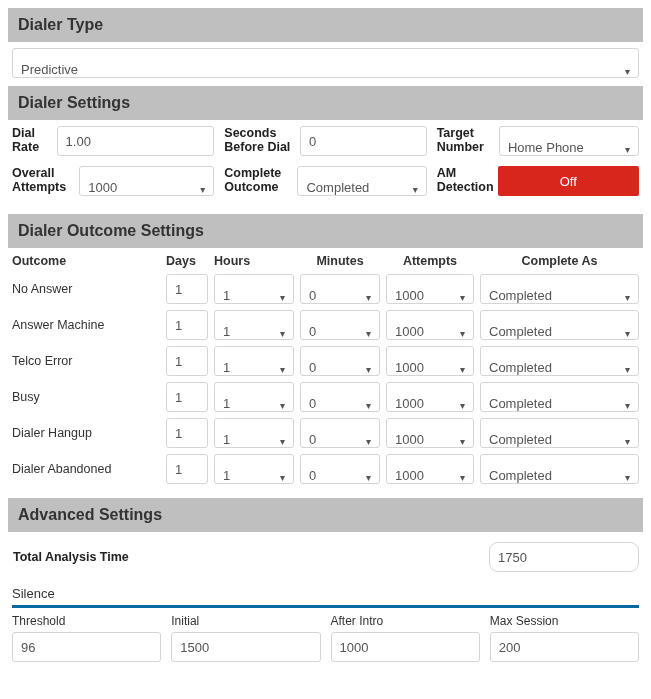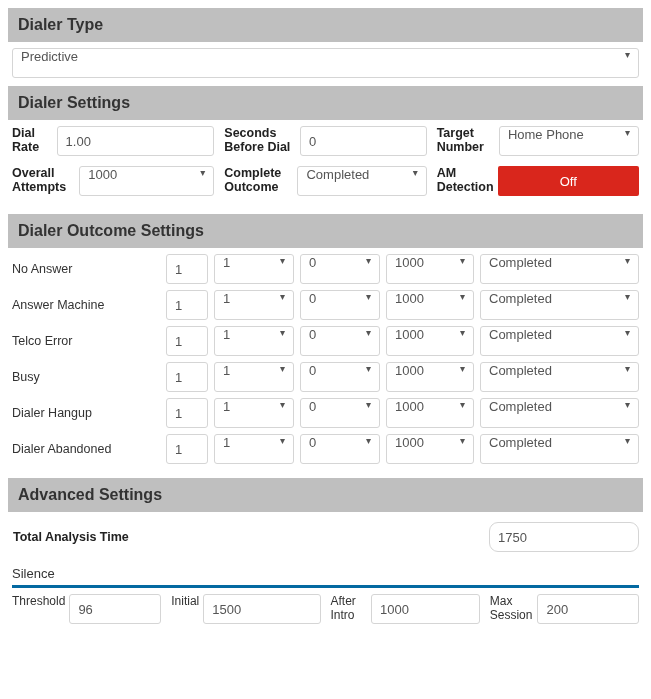--- a/index.html
+++ b/index.html
@@ -48,21 +48,21 @@
     border-radius: 3px;
     padding: 0 8px;
     font-size: 13px;
     background: #fff;
     color: #555;
     width: 100%;
   }
   .select {
     position: relative;
     display: flex;
-    align-items: flex-start;
+    align-items: flex-end;
     justify-content: space-between;
     cursor: pointer;
   }
   .select .caret {
     font-size: 10px;
     color: #555;
     margin-left: 4px;
   }
   .btn-off {
     height: 30px;
@@ -105,21 +105,21 @@
     font-size: 13px;
   }
   .adv-row {
     display: flex;
     gap: 10px;
     margin-bottom: 10px;
   }
   .adv-col {
     flex: 1;
     display: flex;
-    flex-direction: row;
+    flex-direction: column;
     gap: 4px;
   }
   .total-row {
     display: flex;
     align-items: center;
     gap: 10px;
     margin: 10px 0 10px 1px;
   }
   .total-row .label { flex: 1; }
   .total-row .input { width: 150px; border-radius: 9px; }
@@ -171,20 +171,28 @@
     </div>
     <div class="col">
       <span class="label">AM Detection</span>
       <button class="btn-off">Off</button>
     </div>
   </div>
 </div>
 
 <div class="section-header">Dialer Outcome Settings</div>
 <div class="outcomes">
+  <div class="outcome-head">
+    <div class="oc-name hlabel">Outcome</div>
+    <div class="oc-days hlabel">Days</div>
+    <div class="oc-hours hlabel">Hours</div>
+    <div class="oc-minutes hlabel" style="text-align:center">Minutes</div>
+    <div class="oc-attempts hlabel" style="text-align:center">Attempts</div>
+    <div class="oc-complete hlabel" style="text-align:center">Complete As</div>
+  </div>
   <div id="outcome-rows">
       <div class="outcome-row">
         <div class="oc-name">No Answer</div>
         <input class="input oc-days" value="1" style="">
         <div class="select oc-hours">
           <span>1</span>
           <span class="caret">▾</span>
         </div>
         <div class="select oc-minutes">
           <span>0</span>

